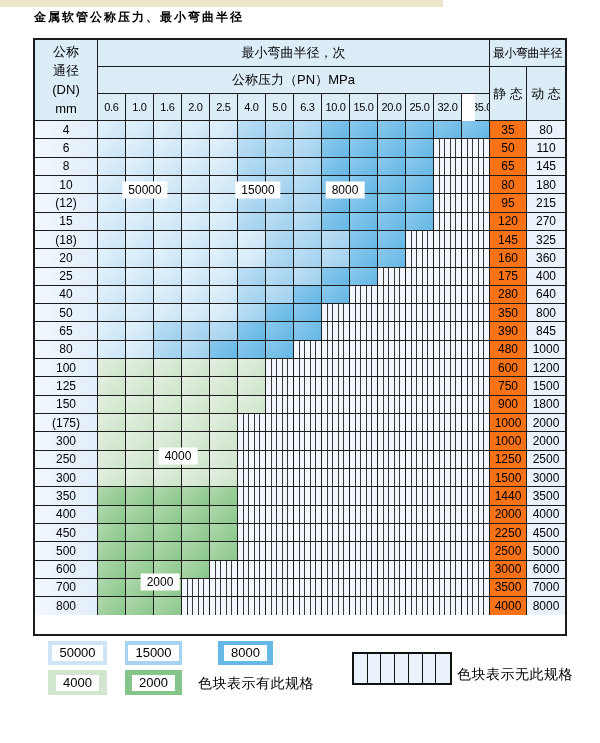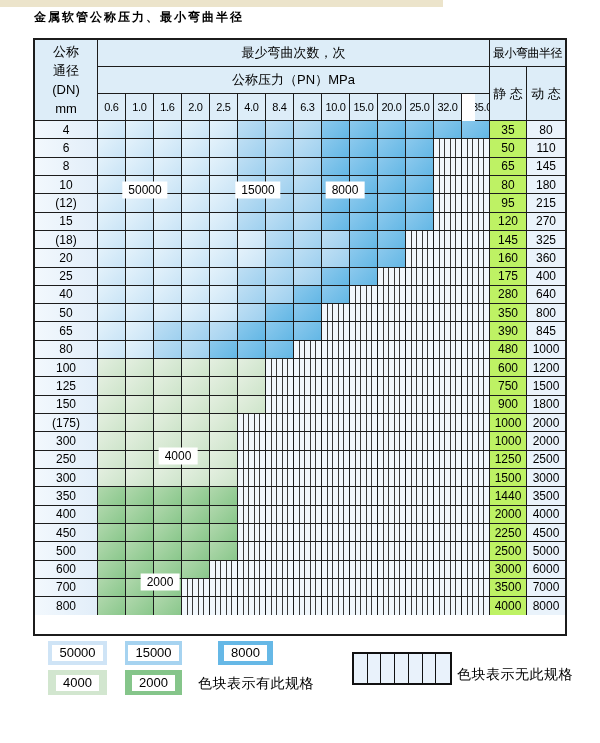--- a/index.html
+++ b/index.html
@@ -23,21 +23,21 @@
   .h-static{grid-area:2/16/4/17;font-size:13px;}
   .h-dyn{grid-area:2/17/4/18;border-right:none;font-size:13px;}
   .h-pv{grid-row:3;font-size:11px;letter-spacing:-0.3px;}
   
   .row{display:flex;height:18.32px;}
   .cell{box-sizing:border-box;border-right:1px solid #1c1c1c;border-bottom:1px solid #1c1c1c;
         height:100%;display:flex;align-items:center;justify-content:center;font-size:12px;}
   .row:last-child .cell{border-bottom:none;}
   .dn{width:63px;background:linear-gradient(to right,#f2f8fd,#e2eef9);}
   .tc{width:28px;}
-  .sv{width:37px;background:#bef264;}
+  .sv{width:37px;background:#f97316;}
   .dv{width:38px;background:#eaf3fb;border-right:none;}
   .t-a{background:linear-gradient(135deg,#e4f2fb 0%,#c9e4f6 100%);}
   .t-b{background:linear-gradient(135deg,#bfdff4 0%,#9ed0ef 100%);}
   .t-c{background:linear-gradient(135deg,#8cc9ed 0%,#63b7e5 100%);}
   .t-d{background:linear-gradient(135deg,#e4efe0 0%,#cde4ca 100%);}
   .t-e{background:linear-gradient(135deg,#b1d8ad 0%,#89c78b 100%);}
   .t-x{background-color:#f1f7fc;
        background-image:repeating-linear-gradient(to right,transparent 0px,transparent 4.6px,#3a3a3a 4.6px,#3a3a3a 5.6px);}
   
   .ov{position:absolute;background:#ffffff;font-size:12px;line-height:15px;padding:1px 6px;
@@ -59,33 +59,33 @@
   <div class="title">金属软管公称压力、最小弯曲半径</div>
 
   <div class="table-wrap">
     <div class="thead">
       <div class="hc h-dn">
         <span>公称</span>
         <span>通径</span>
         <span>(DN)</span>
         <span>mm</span>
       </div>
-      <div class="hc h-cycles">最少弯曲次数，次</div>
+      <div class="hc h-cycles">最小弯曲半径，次</div>
       <div class="hc h-radius">最小弯曲半径</div>
       <div class="hc h-press">公称压力（PN）MPa</div>
       <div class="hc h-static">静 态</div>
       <div class="hc h-dyn">动 态</div>
 
     <div class="hc h-pv" style="grid-area: 3 / 2;">0.6</div>
         <div class="hc h-pv" style="grid-area: 3 / 3;">1.0</div>
         <div class="hc h-pv" style="grid-area: 3 / 4;">1.6</div>
         <div class="hc h-pv" style="grid-area: 3 / 5;">2.0</div>
         <div class="hc h-pv" style="grid-area: 3 / 6;">2.5</div>
         <div class="hc h-pv" style="grid-area: 3 / 7;">4.0</div>
-        <div class="hc h-pv" style="grid-area: 3 / 8;">8.4</div>
+        <div class="hc h-pv" style="grid-area: 3 / 8;">5.0</div>
         <div class="hc h-pv" style="grid-area: 3 / 9;">6.3</div>
         <div class="hc h-pv" style="grid-area: 3 / 10;">10.0</div>
         <div class="hc h-pv" style="grid-area: 3 / 11;">15.0</div>
         <div class="hc h-pv" style="grid-area: 3 / 12;">20.0</div>
         <div class="hc h-pv" style="grid-area: 3 / 13;">25.0</div>
         <div class="hc h-pv" style="grid-area: 3 / 14;">32.0</div>
         <div class="hc h-pv" style="grid-area: 3 / 15; margin-left: 13px;">35.0</div>
       </div>
     <div class="tbody">
         <div class="row">

